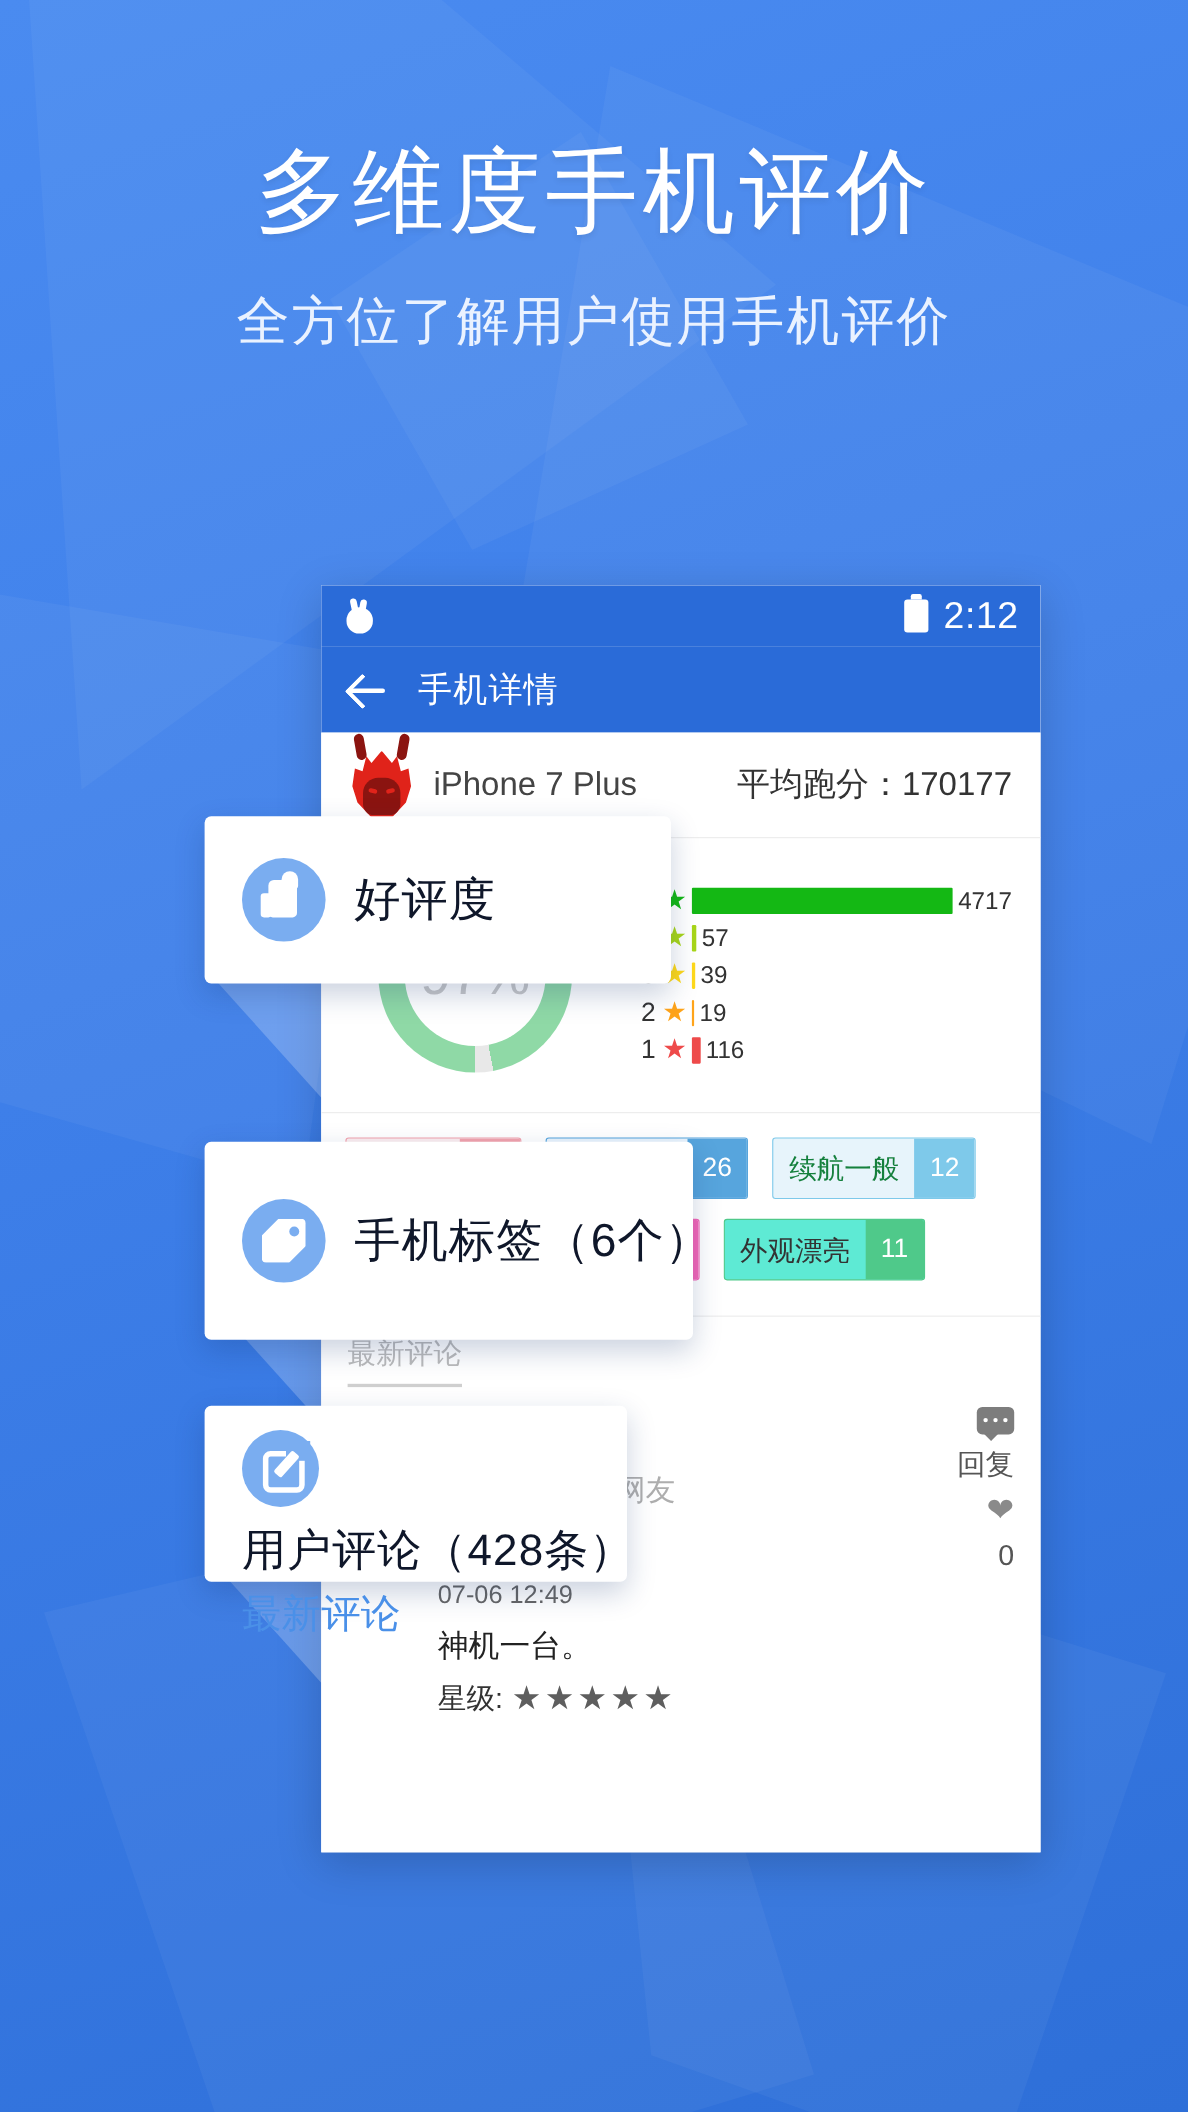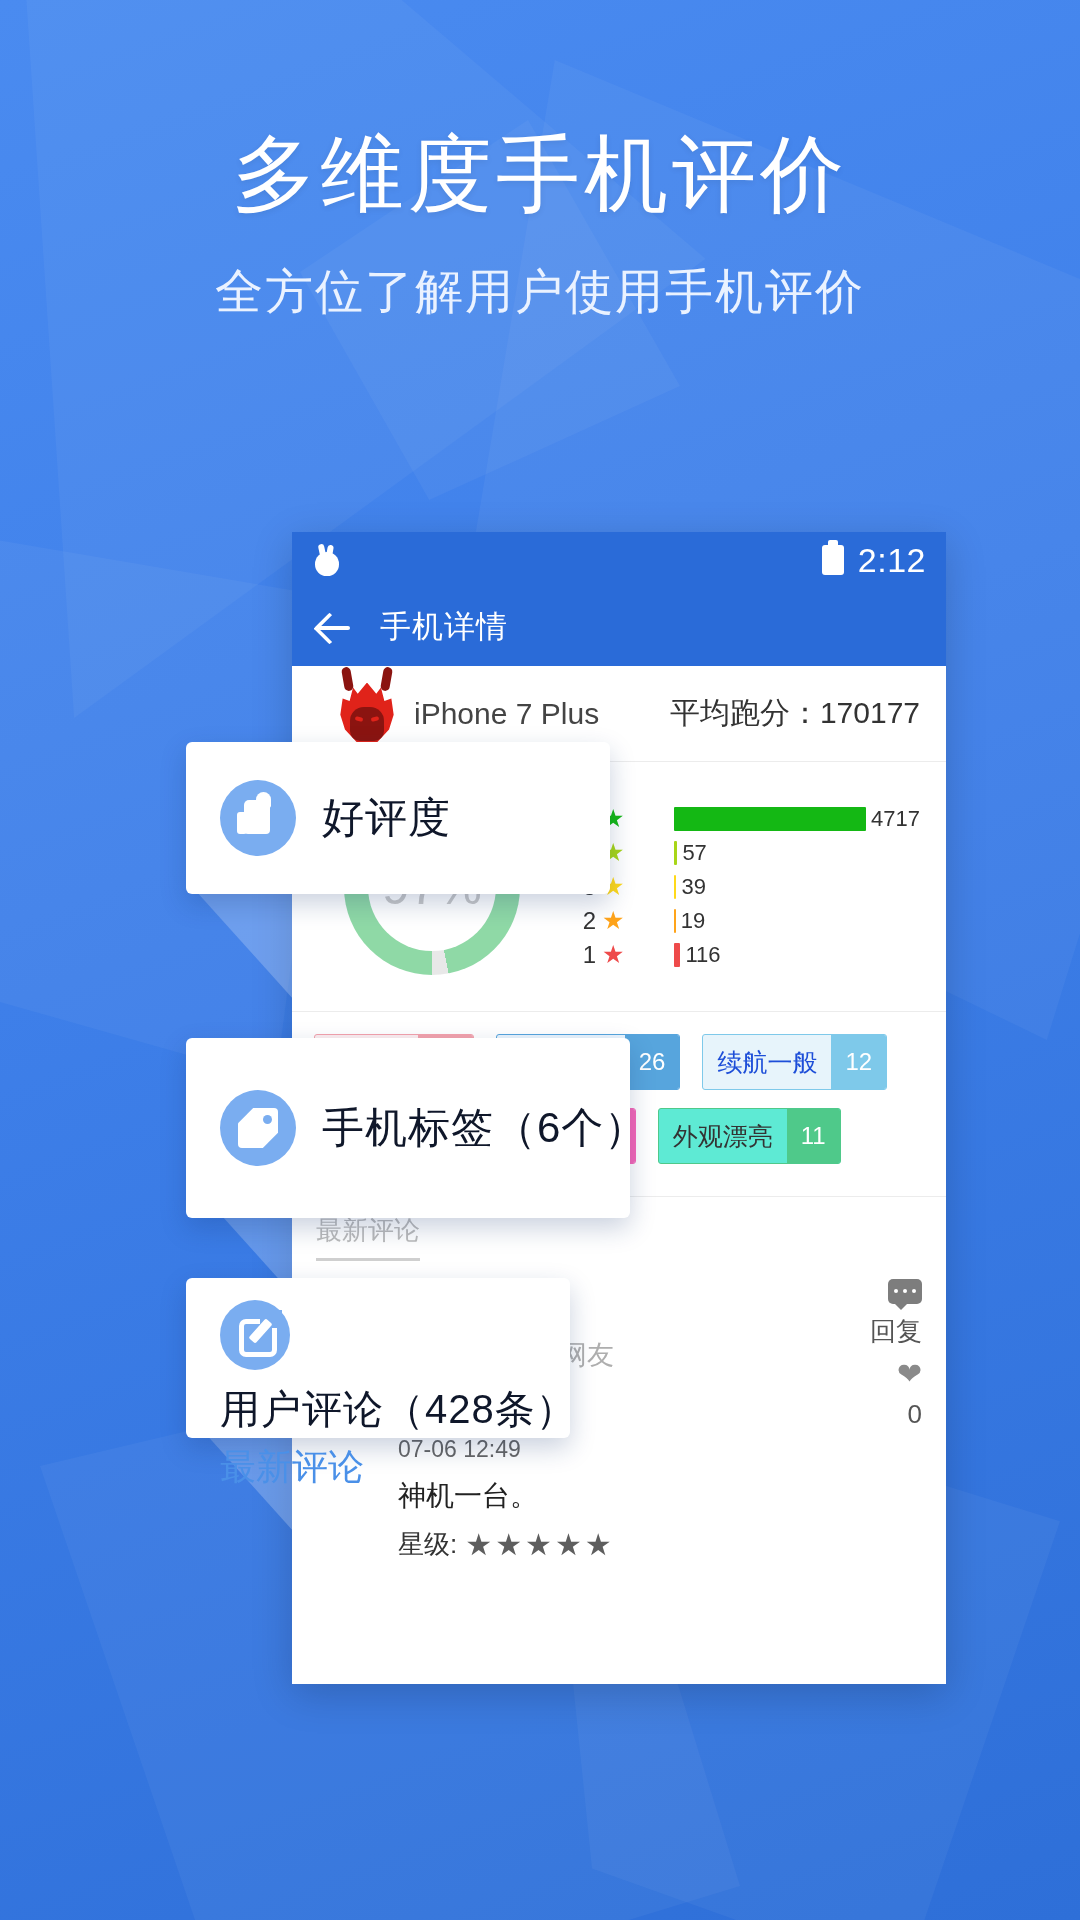--- a/index.html
+++ b/index.html
@@ -64,21 +64,20 @@
   .backarrow::before { content:""; position:absolute; left:4px; top:19px; width:32px; height:4px; background:#fff; border-radius:2px; }
   .backarrow::after { content:""; position:absolute; left:4px; top:10px; width:19px; height:19px; border-left:4px solid #fff; border-bottom:4px solid #fff; transform:rotate(45deg); border-radius:2px; }
   .appbar-title { font-size:31px; letter-spacing:1px; }
 
   .screen { position:relative; background:#fff; height:1018px; }
 
   
   .product {
     display:flex; align-items:center; padding:20px 26px; height:96px;
     border-bottom:1px solid #ececec;
-    margin-left:20px;
   }
   .antutu {
     width:58px; height:62px; position:relative; margin-right:18px; flex:none;
   }
   .antutu .flame { position:absolute; inset:0; background:#e0231a;
     clip-path:polygon(50% 0,66% 18%,74% 8%,80% 30%,92% 26%,96% 52%,88% 76%,66% 98%,34% 98%,12% 76%,4% 52%,8% 26%,20% 30%,26% 8%,34% 18%);
   }
   .antutu .face { position:absolute; left:12px; top:24px; width:34px; height:34px; background:#8b1410; border-radius:14px 14px 10px 10px; }
   .antutu .eL, .antutu .eR { position:absolute; top:10px; width:8px; height:4px; background:#e0231a; border-radius:2px; }
   .antutu .eL { left:5px; transform:rotate(14deg); }
@@ -102,21 +101,21 @@
   }
   .ring::after {
     content:""; position:absolute; width:128px; height:128px; border-radius:50%; background:#fff;
   }
   .ring .pct { position:relative; z-index:2; font-size:50px; color:#c9c9c9; font-weight:400; }
 
   .bars { flex:1; padding-right:26px; }
   .barrow { display:flex; align-items:center; height:34px; }
   .barrow .lbl { width:24px; text-align:right; font-size:24px; color:#333; margin-right:6px; }
   .barrow .star { font-size:25px; line-height:1; margin-right:5px; }
-  .barrow .track { flex:1; height:24px; position:relative; display:flex; align-items:center;margin-left:45px; }
+  .barrow .track { flex:1; height:24px; position:relative; display:flex; align-items:center; }
   .barrow .fill { height:24px; border-radius:1px; }
   .barrow .val { font-size:22px; color:#333; margin-left:5px; white-space:nowrap; }
 
   
   .tagsec { padding:22px 22px 14px 22px; border-bottom:1px solid #ececec; }
   .tagrow { display:flex; gap:22px; margin-bottom:18px; }
   .tag { display:flex; align-items:stretch; border-radius:3px; overflow:hidden; border:1px solid transparent; height:56px; }
   .tag .tx { padding:0 14px; display:flex; align-items:center; font-size:25px; }
   .tag .ct { padding:0 14px; display:flex; align-items:center; font-size:24px; color:#fff; }
 
@@ -288,21 +287,21 @@
         <div class="tagrow">
           <div class="tag" style="background: rgb(253, 238, 240); border-color: rgb(244, 163, 173);">
             <div class="tx" style="color: rgb(227, 160, 171);">价格高</div>
             <div class="ct" style="background: rgb(244, 163, 173);">31</div>
           </div>
           <div class="tag" style="background: rgb(234, 244, 253); border-color: rgb(87, 165, 221);">
             <div class="tx" style="color: rgb(85, 85, 85);">运行流畅</div>
             <div class="ct" style="background: rgb(87, 165, 221);">26</div>
           </div>
           <div class="tag" style="background: rgb(231, 244, 251); border-color: rgb(126, 201, 234);">
-            <div class="tx" style="color: #1d4ed8;">续航一般</div>
+            <div class="tx" style="color: #15803d;">续航一般</div>
             <div class="ct" style="background: rgb(126, 201, 234);">12</div>
           </div>
         </div>
         <div class="tagrow">
           <div class="tag" style="background: rgb(253, 246, 233); border-color: transparent; width: 190px;">
             <div class="tx" style="color: rgb(138, 122, 85);"></div>
             <div class="ct" style="background: rgb(248, 220, 168); width: 70px;"></div>
           </div>
           <div class="tag" style="background: rgb(253, 234, 244); border-color: rgb(247, 103, 184);">
             <div class="tx" style="color: rgb(51, 51, 51);">舌</div>

